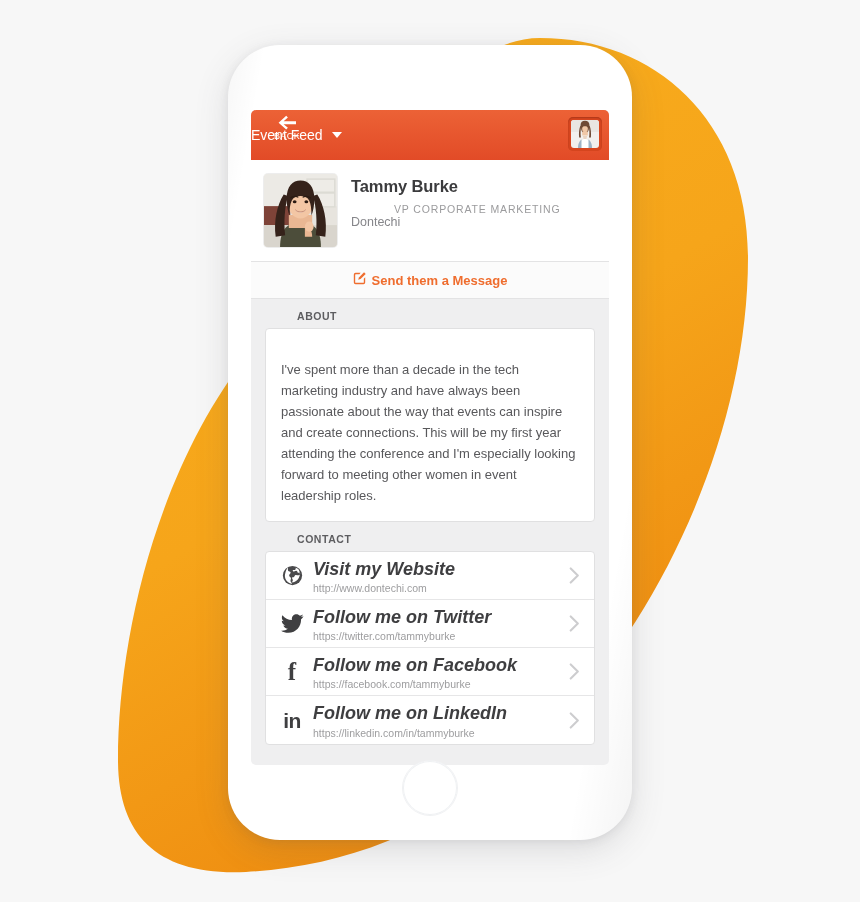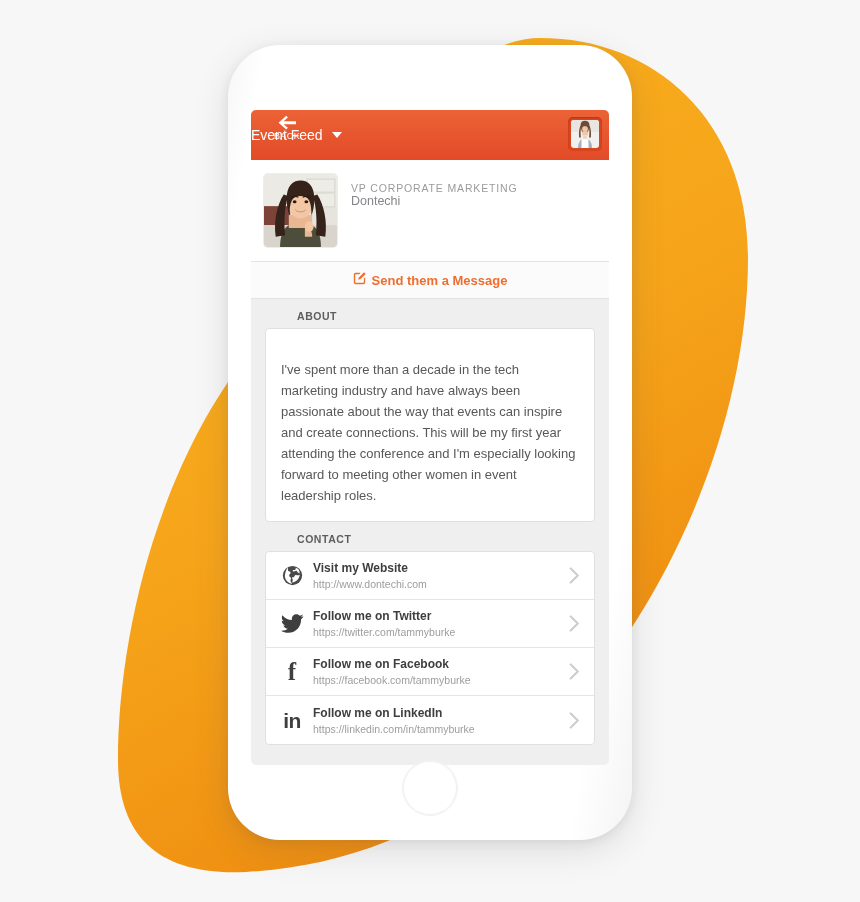--- a/index.html
+++ b/index.html
@@ -190,20 +190,21 @@
     color: #3b3b3d;
     letter-spacing: -0.1px;
     line-height: 1.25;
   }
   .profile-role {
     font-size: 10.5px;
     color: #9b9b9d;
     letter-spacing: 0.85px;
     margin-top: 6px;
     text-transform: uppercase;
+    margin-left: 43px;
   }
   .profile-company {
     font-size: 12.5px;
     color: #86868a;
   }
 
   
   .message-bar {
     background: #fbfbfb;
     border-bottom: 1px solid #e3e3e4;
@@ -270,24 +271,25 @@
   .contact-icon svg { display: block; }
   .contact-icon .glyph {
     font-weight: bold;
     color: #3f3f41;
     line-height: 1;
   }
   .contact-icon .glyph.fb { font-size: 25px; font-family: "Liberation Serif", serif; }
   .contact-icon .glyph.li { font-size: 21px; letter-spacing: -0.5px; text-align: center; }
   .contact-body { flex: 1 1 auto; min-width: 0; padding-left: 6px; }
   .contact-title {
-    font-size: 12px;
+    font-size: 18px;
     font-weight: bold;
     color: #3e3e40;
     line-height: 1.25;
+    font-style: italic;
   }
   .contact-url {
     font-size: 10.5px;
     color: #9d9d9f;
     margin-top: 2px;
     white-space: nowrap;
     overflow: hidden;
     text-overflow: ellipsis;
   }
   .chevron {
@@ -392,20 +394,21 @@
             <ellipse cx="58" cy="38" rx="2.6" ry="2.2" fill="#2a1a12"></ellipse>
             <path d="M36 33 C39 30 45 30 47 32" stroke="#2a1a12" stroke-width="1.6" fill="none"></path>
             <path d="M53 32 C55 30 61 30 64 33" stroke="#2a1a12" stroke-width="1.6" fill="none"></path>
             <path d="M43 49 C46 53 54 53 57 49 C55 54 45 54 43 49 Z" fill="#ffffff"></path>
             <path d="M43 49 C46 53 54 53 57 49" stroke="#b5735c" stroke-width="1.1" fill="none"></path>
             <path d="M56 70 C62 72 66 78 66 86 L56 86 Z" fill="#eab793"></path>
             <ellipse cx="62" cy="72" rx="6" ry="7" fill="#f3c6a4"></ellipse>
           </svg>
         </div>
         <div class="profile-text">
+          <div class="profile-name">Tammy Burke</div>
           <div class="profile-role">VP CORPORATE MARKETING</div>
           <div class="profile-company">Dontechi</div>
         </div>
       </div>
 
       <div class="message-bar">
         <span class="compose-icon">
           <svg width="13" height="13" viewBox="0 0 16 16">
             <path d="M1 3.2 A2.2 2.2 0 0 1 3.2 1 L9.4 1 L7.9 2.7 L3.4 2.7
                      A0.8 0.8 0 0 0 2.7 3.4 L2.7 12.6

